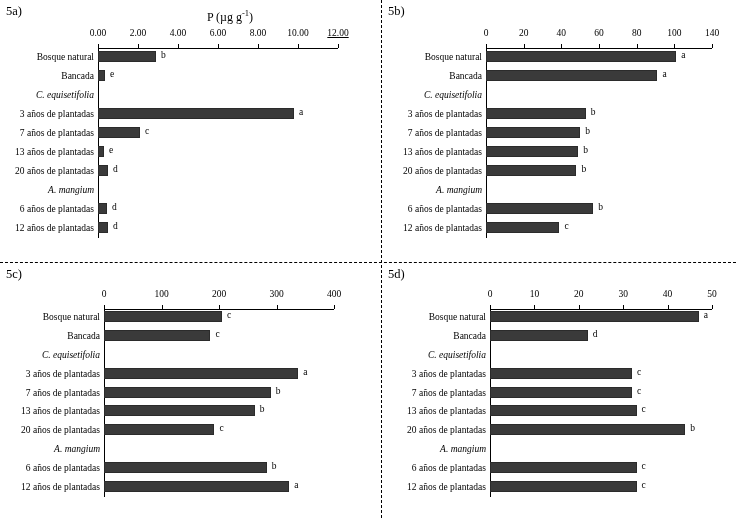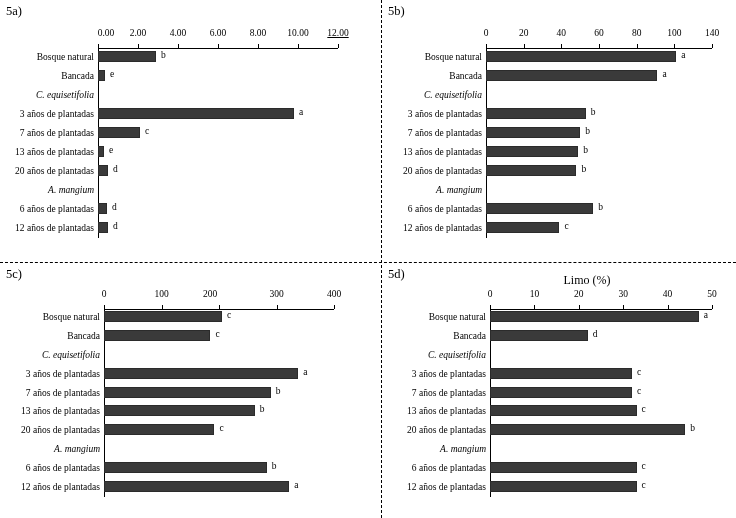--- a/index.html
+++ b/index.html
@@ -152,20 +152,23 @@
 </head>
 <body>
 
 <div class="grid">
 
   <div class="vsep"></div>
   <div class="hsep"></div>
 
   <div class="panel panel-a">
     <div class="panel-label">5a)</div>
+    <div class="chart-title" style="left:90px; width:280px;">
+      <span>P (µg g</span><sup>-1</sup><span>)</span>
+    </div>
     <div class="plot" id="plot-a" style="left:98px; top:48px; width:240px; height:190px;">
       <div class="axis-top"></div>
       <div class="axis-left"></div>
       <div class="rows" id="rows-a">
           <div class="row" style="top: 2.5px;">
             <div class="cat-label" style="top: 2px;">Bosque natural</div>
             <div class="bar" style="width: 58px;"></div>
             <span class="bar-letter">b</span>
           </div>
           <div class="row" style="top: 21.5px;">
@@ -204,21 +207,21 @@
             <div class="bar" style="width: 9px;"></div>
             <span class="bar-letter">d</span>
           </div>
           <div class="row" style="top: 173.5px;">
             <div class="cat-label" style="top: 2px;">12 años de plantadas</div>
             <div class="bar" style="width: 10px;"></div>
             <span class="bar-letter">d</span>
           </div>
         </div>
     <div class="tick" style="left: 0px;"></div>
-        <div class="tick-label" style="left: 8px;">0.00</div>
+        <div class="tick-label" style="left: 0px;">0.00</div>
         <div class="tick" style="left: 40px;"></div>
         <div class="tick-label" style="left: 40px;">2.00</div>
         <div class="tick" style="left: 80px;"></div>
         <div class="tick-label" style="left: 80px;">4.00</div>
         <div class="tick" style="left: 120px;"></div>
         <div class="tick-label" style="left: 120px;">6.00</div>
         <div class="tick" style="left: 160px;"></div>
         <div class="tick-label" style="left: 160px;">8.00</div>
         <div class="tick" style="left: 200px;"></div>
         <div class="tick-label" style="left: 200px;">10.00</div>
@@ -348,33 +351,30 @@
             <div class="cat-label" style="top: 2px;">12 años de plantadas</div>
             <div class="bar" style="width: 185.15px;"></div>
             <span class="bar-letter">a</span>
           </div>
         </div>
     <div class="tick" style="left: 0px;"></div>
         <div class="tick-label" style="left: 0px;">0</div>
         <div class="tick" style="left: 57.5px;"></div>
         <div class="tick-label" style="left: 57.5px;">100</div>
         <div class="tick" style="left: 115px;"></div>
-        <div class="tick-label" style="left: 106px;">200</div>
+        <div class="tick-label" style="left: 115px;">200</div>
         <div class="tick" style="left: 172.5px;"></div>
         <div class="tick-label" style="left: 172.5px;">300</div>
         <div class="tick" style="left: 230px;"></div>
         <div class="tick-label" style="left: 230px;">400</div>
       </div>
   </div>
 
   <div class="panel panel-d">
     <div class="panel-label">5d)</div>
-    <div class="chart-title" style="left:70px; width:270px;">
-      <span>Limo (%)</span><sup></sup><span></span>
-    </div>
     <div class="plot" id="plot-d" style="left:108px; top:46px; width:222px; height:188px;">
       <div class="axis-top"></div>
       <div class="axis-left"></div>
       <div class="rows" id="rows-d">
           <div class="row" style="top: 2.4px;">
             <div class="cat-label" style="top: 2px;">Bosque natural</div>
             <div class="bar" style="width: 208.68px;"></div>
             <span class="bar-letter">a</span>
           </div>
           <div class="row" style="top: 21.2px;">

